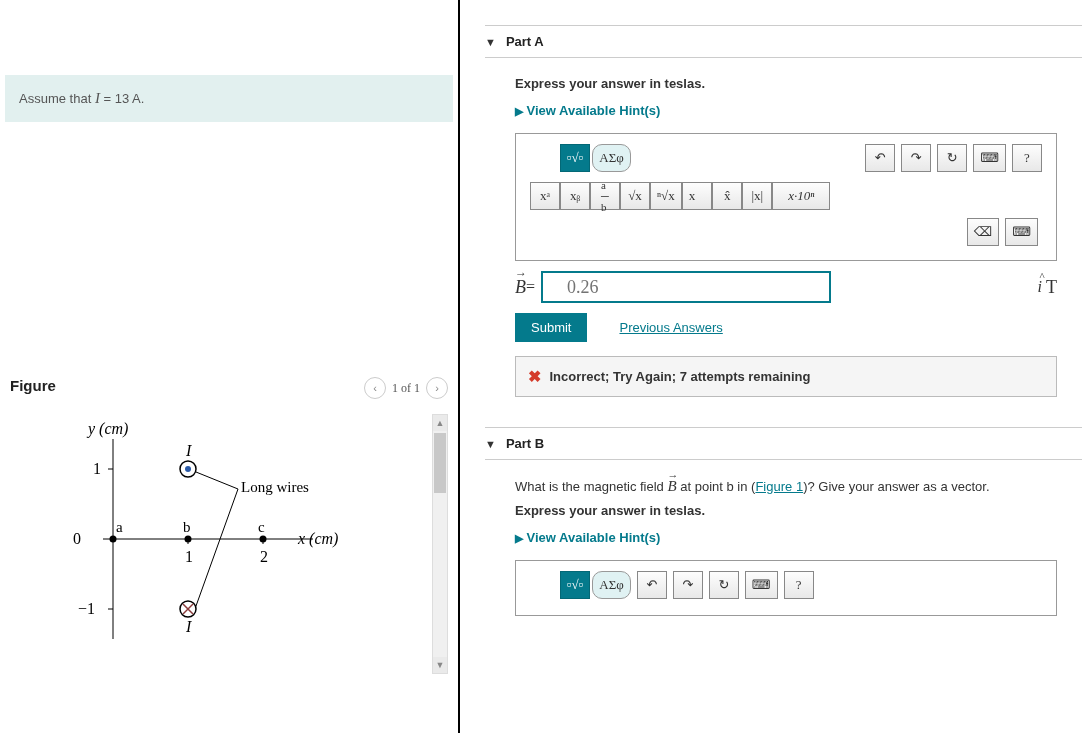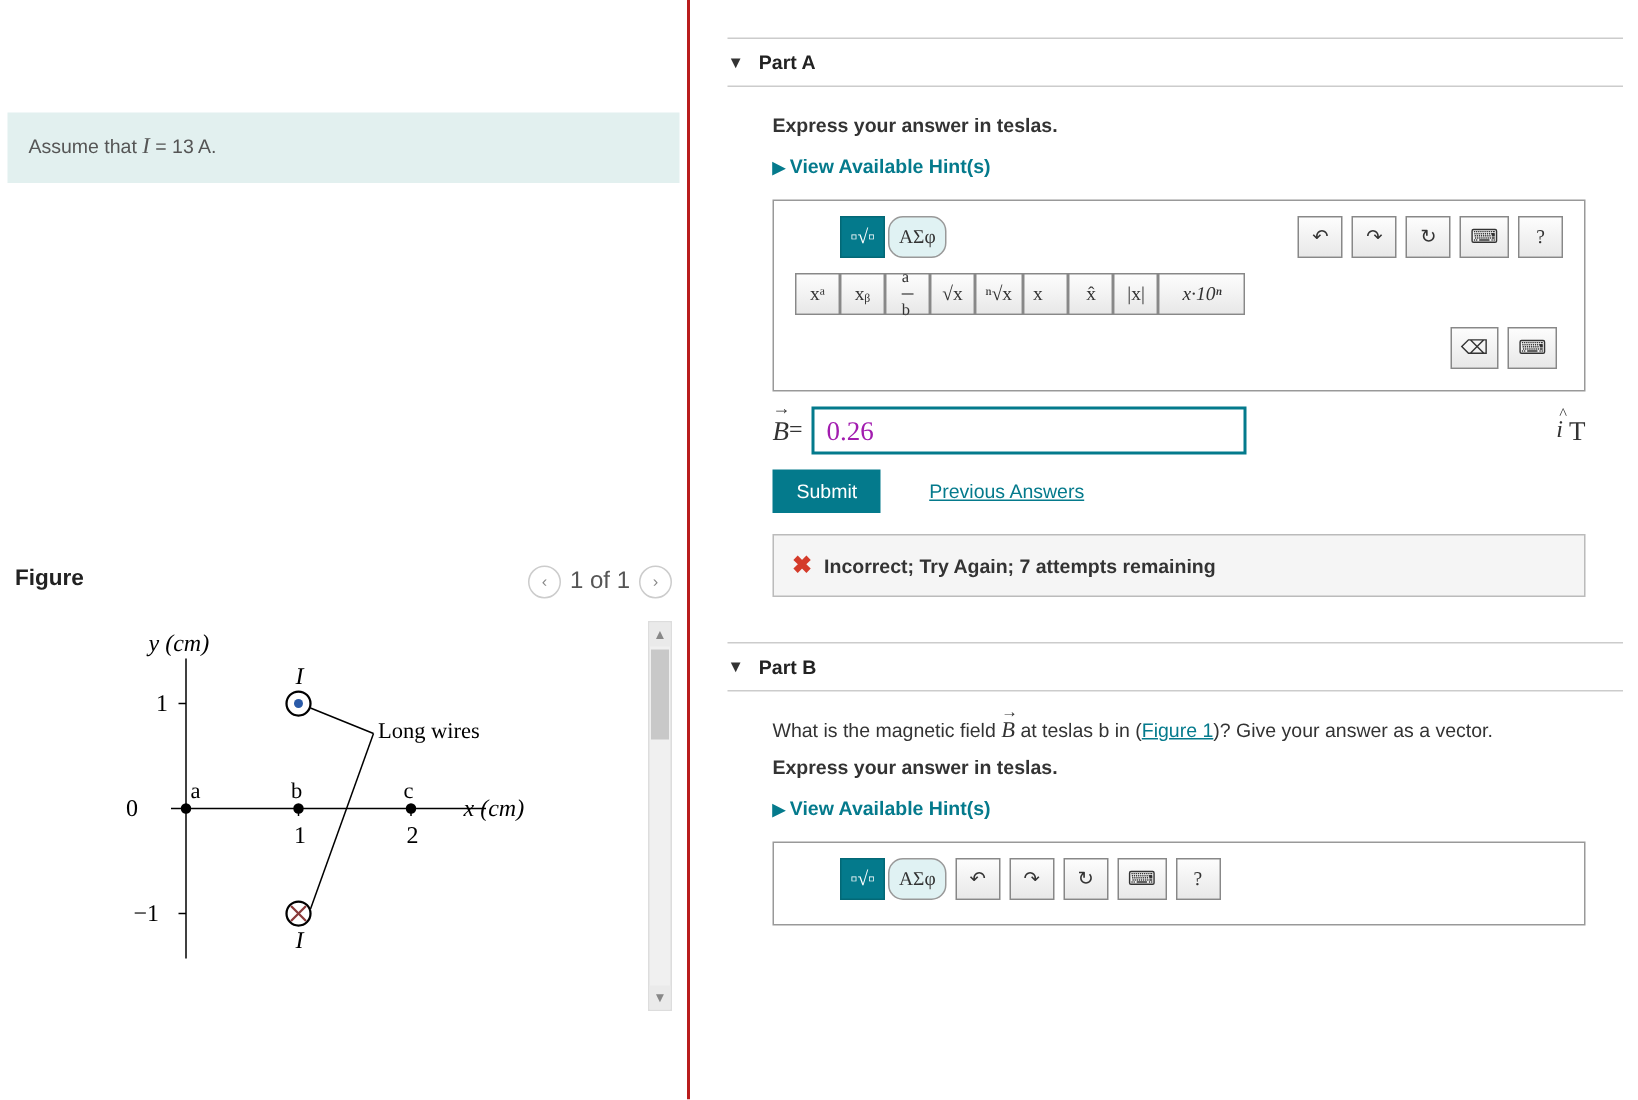--- a/index.html
+++ b/index.html
@@ -1,27 +1,27 @@
 <!DOCTYPE html>
 <html><head>
 <meta charset="utf-8">
 <style>
   * { box-sizing: border-box; margin: 0; padding: 0; }
   body { font-family: Arial, Helvetica, sans-serif; font-size: 13px; color: #333; background: #fff; width: 1092px; height: 733px; overflow: hidden; }
   .layout { display: flex; width: 100%; height: 100%; }
-  .left-panel { width: 460px; border-right: 2px solid #b91c1c; padding: 10px 0 0 0; position: relative; }
+  .left-panel { width: 460px; border-right: 2px solid #000000; padding: 10px 0 0 0; position: relative; }
   .right-panel { flex: 1; padding: 25px 10px 0 25px; overflow: hidden; }
   .assume-box { background: #e2f0ef; color: #555; padding: 15px 14px; margin: 65px 5px 0 5px; font-size: 13px; }
   .assume-box .ital { font-style: italic; font-family: 'Times New Roman', serif; font-size: 15px; }
   .figure-header { display: flex; align-items: flex-start; justify-content: space-between; padding: 0 10px; margin-top: 255px; }
   .figure-title { font-weight: bold; font-size: 15px; color: #222; }
   .pager { display: flex; align-items: center; gap: 6px; }
   .pager-btn { width: 22px; height: 22px; border: 1px solid #ccc; border-radius: 50%; background: #fff; display: flex; align-items: center; justify-content: center; font-size: 11px; color: #888; cursor: pointer; }
-  .pager-text { font-size: 16px; color: #555; }
-  .figure-body { position: relative; margin-top: 15px; padding: 0 13px; height: 260px; margin-left: 11px; }
+  .pager-text { font-size: 12px; color: #555; font-family: Liberation Serif, serif; }
+  .figure-body { position: relative; margin-top: 15px; padding: 0 13px; height: 260px; }
   .scroll-track { position: absolute; right: 10px; top: 0; bottom: 0; width: 16px; background: #f0f0f0; border: 1px solid #ddd; }
   .scroll-arrow { height: 16px; background: #eaeaea; display:flex; align-items:center; justify-content:center; font-size:9px; color:#888; }
   .scroll-thumb { position:absolute; left:1px; right:1px; top:18px; height:60px; background:#c8c8c8; }
   .part { margin-bottom: 30px; }
   .part-header { display: flex; align-items: center; gap: 10px; padding: 8px 0; border-top: 1px solid #ccc; border-bottom: 1px solid #ccc; margin-bottom: 18px; }
   .part-header .tri { color: #333; font-size: 11px; }
   .part-header .ptitle { font-weight: bold; font-size: 13px; color: #222; }
   .prompt { font-size: 13px; color: #333; margin-left: 30px; margin-bottom: 8px; }
   .prompt .vec { font-family: 'Times New Roman', serif; font-style: italic; font-size: 15px; position:relative; display:inline-block; }
   .prompt .vec::before { content:"→"; position:absolute; top:-10px; left:0; font-style:normal; font-size:11px; }
@@ -35,21 +35,21 @@
   .tb-btn { height: 28px; min-width: 30px; padding: 0 6px; border: 1px solid #888; background: linear-gradient(#fdfdfd,#e8e8e8); display: flex; align-items:center; justify-content:center; font-size: 13px; color: #333; cursor:pointer; font-family: 'Times New Roman', serif; }
   .tb-btn.teal { background:#047a8c; color:#fff; border-color:#036876; }
   .tb-btn.light-teal { background:#e0f2f3; color:#333; border-color:#999;border-radius:10px; }
   .tb-spacer { flex: 1; }
   .toolbar2 { display: flex; gap: 0; margin-bottom: 8px; }
   .row-end { display:flex; justify-content:flex-end; gap:6px; margin-top:8px; margin-right:4px; }
   .answer-row { display: flex; align-items: center; margin-left: 0; margin-right: 25px; margin-bottom: 10px; }
   .answer-label { font-family: 'Times New Roman', serif; font-size: 16px; margin-right: 6px; display:inline-flex; align-items:center; }
   .answer-label .vec { position:relative; font-style:italic; font-size:18px; }
   .answer-label .vec::before { content:"→"; position:absolute; top:-12px; left:0; font-size:12px; font-style:normal; }
-  .answer-input { flex: 0 0 290px; border: 2px solid #047a8c; height: 32px; padding: 0 8px; font-size: 18px; color: #a21caf; font-family: 'Times New Roman', serif; background:#fff; }
+  .answer-input { flex: 0 0 290px; border: 2px solid #047a8c; height: 32px; padding: 0 24px; font-size: 18px; color: #737373; font-family: 'Times New Roman', serif; background:#fff; }
   .answer-unit { margin-left: auto; font-family: 'Times New Roman', serif; font-size: 18px; font-style: italic; display:inline-flex; align-items:center; gap:4px; }
   .answer-unit .ihat { position:relative; font-style:italic; font-size:16px; }
   .answer-unit .ihat::before { content:"^"; position:absolute; top:-8px; left:2px; font-size:11px; font-style:normal; }
   .btn-row { display:flex; align-items:center; gap:32px; margin-left:0; margin-bottom:14px; }
   .submit-btn { background:#047a8c; color:#fff; border:none; padding:7px 16px; font-size:13px; cursor:pointer; }
   .prev-link { color:#047a8c; text-decoration:underline; font-size:13px; cursor:pointer; }
   .feedback-box { border:1px solid #bbb; background:#f5f5f5; padding:10px 12px; margin-left:0; margin-right:25px; }
   .fb-title { font-weight:bold; color:#333; font-size:13px; display:flex; align-items:center; gap:8px; }
   .fb-title .xicon { color:#d43b2a; font-size:16px; font-weight:bold; }
   .fb-sub { color:#555; font-size:12px; margin-left:24px; margin-top:2px; }
@@ -190,21 +190,21 @@
         </div>
       </div>
     </div>
 
     <div class="part">
       <div class="part-header">
         <span class="tri">▼</span>
         <span class="ptitle">Part B</span>
       </div>
       <div class="prompt">
-        <span>What is the magnetic field </span><span class="vec">B</span><span> at teslas b in (</span><a>Figure 1</a><span>)? Give your answer as a vector.</span>
+        <span>What is the magnetic field </span><span class="vec">B</span><span> at point b in (</span><a>Figure 1</a><span>)? Give your answer as a vector.</span>
       </div>
       <div class="instr">Express your answer in teslas.</div>
       <div class="hints">View Available Hint(s)</div>
 
       <div class="editor-box" style="padding-bottom:6px;">
         <div class="toolbar1">
           <div class="tb-group">
             <div class="tb-btn teal">▫√▫</div>
             <div class="tb-btn light-teal">ΑΣφ</div>
           </div>

